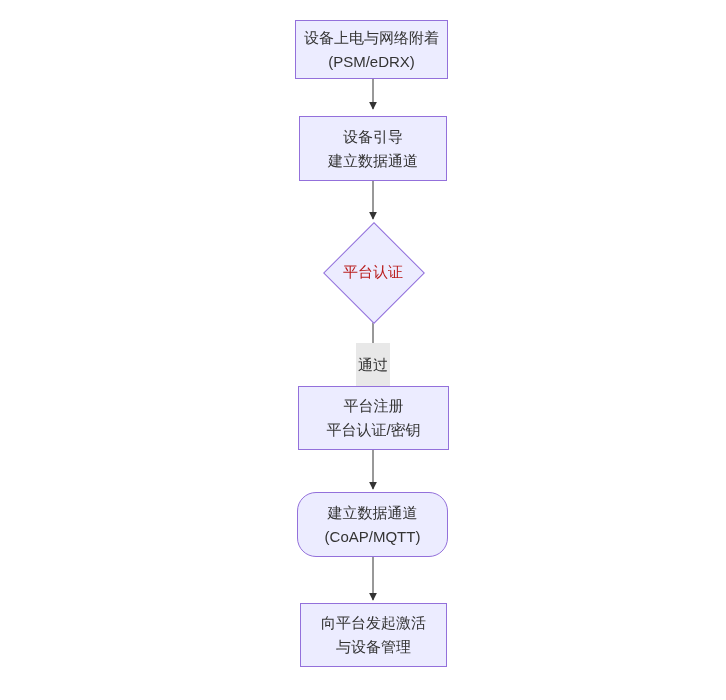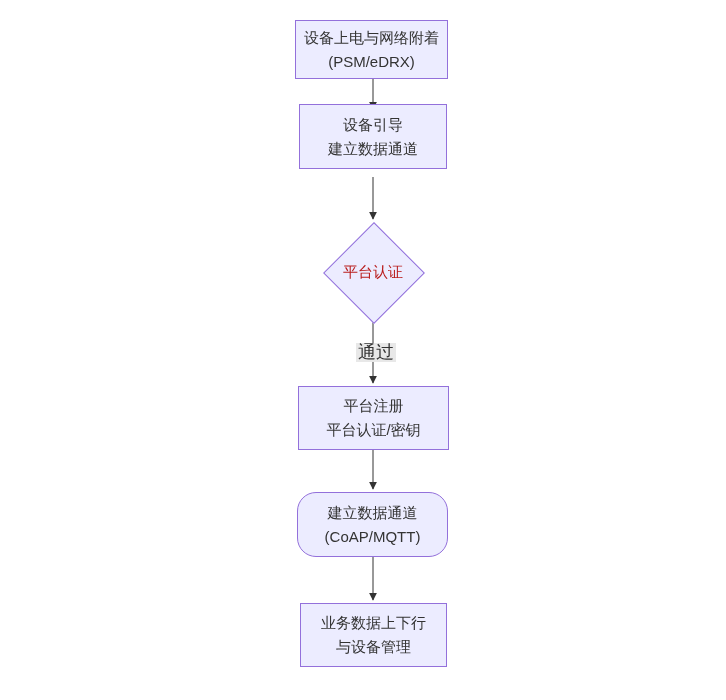--- a/index.html
+++ b/index.html
@@ -30,21 +30,21 @@
     font-size: 15px;
     line-height: 24px;
     text-align: center;
     display: flex;
     flex-direction: column;
     align-items: center;
     justify-content: center;
   }
   .node-line { white-space: nowrap; }
   .n1 { left: 295px; top: 20px;  width: 153px; height: 59px; }
-  .n2 { left: 299px; top: 104px; width: 148px; height: 65px; }
+  .n2 { left: 299px; top: 116px; width: 148px; height: 65px; }
   .n4 { left: 298px; top: 386px; width: 151px; height: 64px; align-items: center; }
   .n5 { left: 297px; top: 492px; width: 151px; height: 65px; border-radius: 19px; }
   .n6 { left: 300px; top: 603px; width: 147px; height: 64px; }
   .diamond-wrap {
     position: absolute;
     left: 323px;
     top: 222px;
     width: 100px;
     height: 100px;
   }
@@ -66,24 +66,24 @@
     text-align: center;
     color: #b91c1c;
     font-size: 15px;
     line-height: 24px;
   }
   .edge-label {
     position: absolute;
     left: 356px;
     top: 343px;
     min-width: 26px;
-    padding: 0 2px;
+    padding: 12px 2px;
     background: #e8e8e8;
     color: #333333;
-    font-size: 18px;
+    font-size: 15px;
     line-height: 19px;
     text-align: center;
     white-space: nowrap;
   }
 </style>
 </head>
 <body>
 
 <div class="canvas">
 
@@ -121,17 +121,17 @@
     <div class="node-line">平台注册</div>
     <div class="node-line">平台认证/密钥</div>
   </div>
 
   <div class="node n5">
     <div class="node-line">建立数据通道</div>
     <div class="node-line">(CoAP/MQTT)</div>
   </div>
 
   <div class="node n6">
-    <div class="node-line">业务数据上下行</div>
+    <div class="node-line">向平台发起激活</div>
     <div class="node-line">与设备管理</div>
   </div>
 
 </div>
 
 </body></html>

